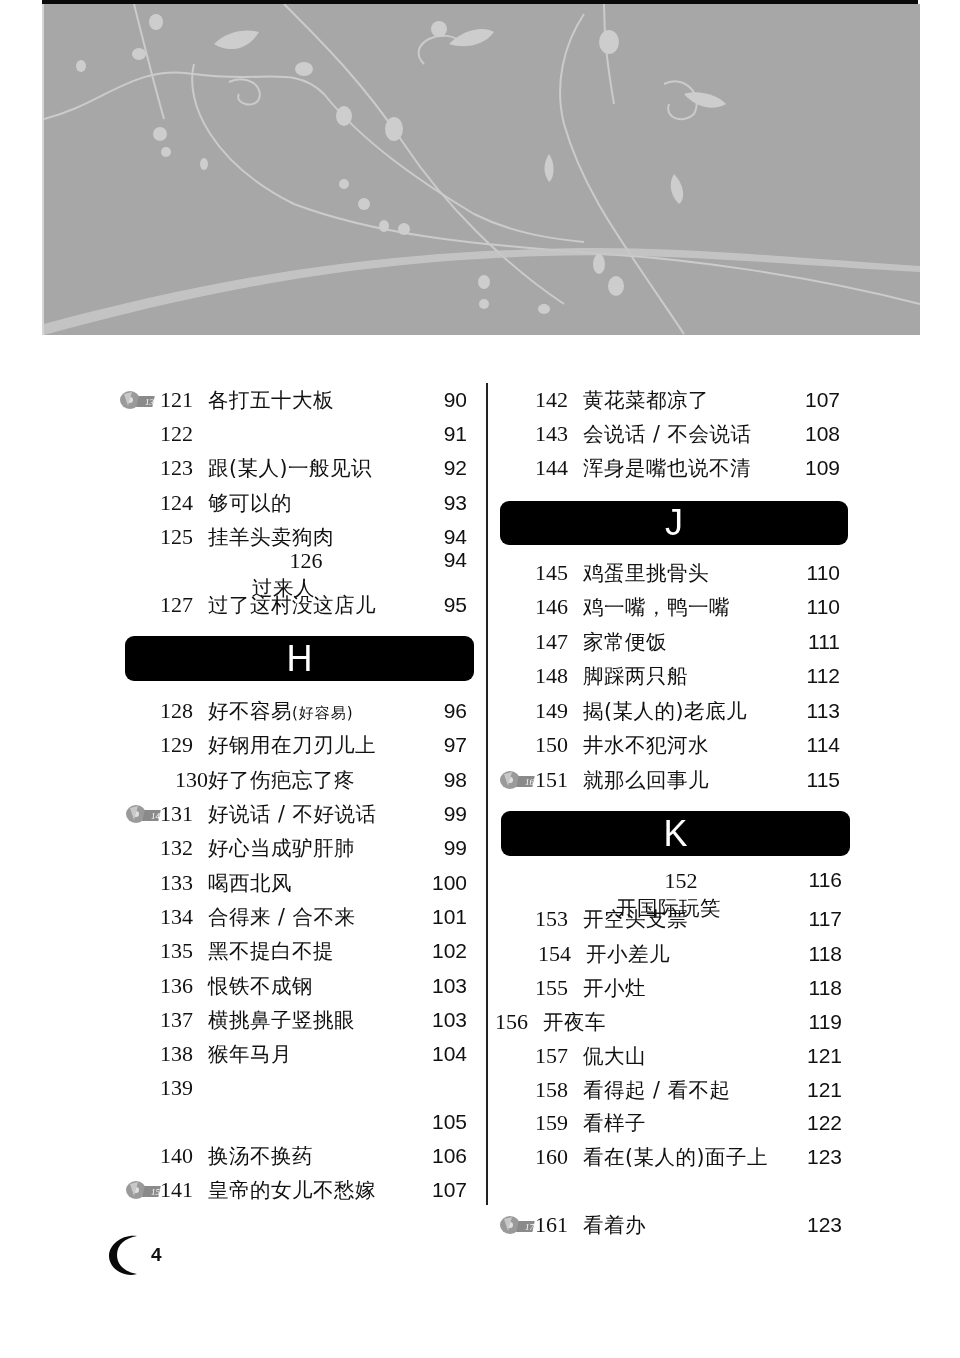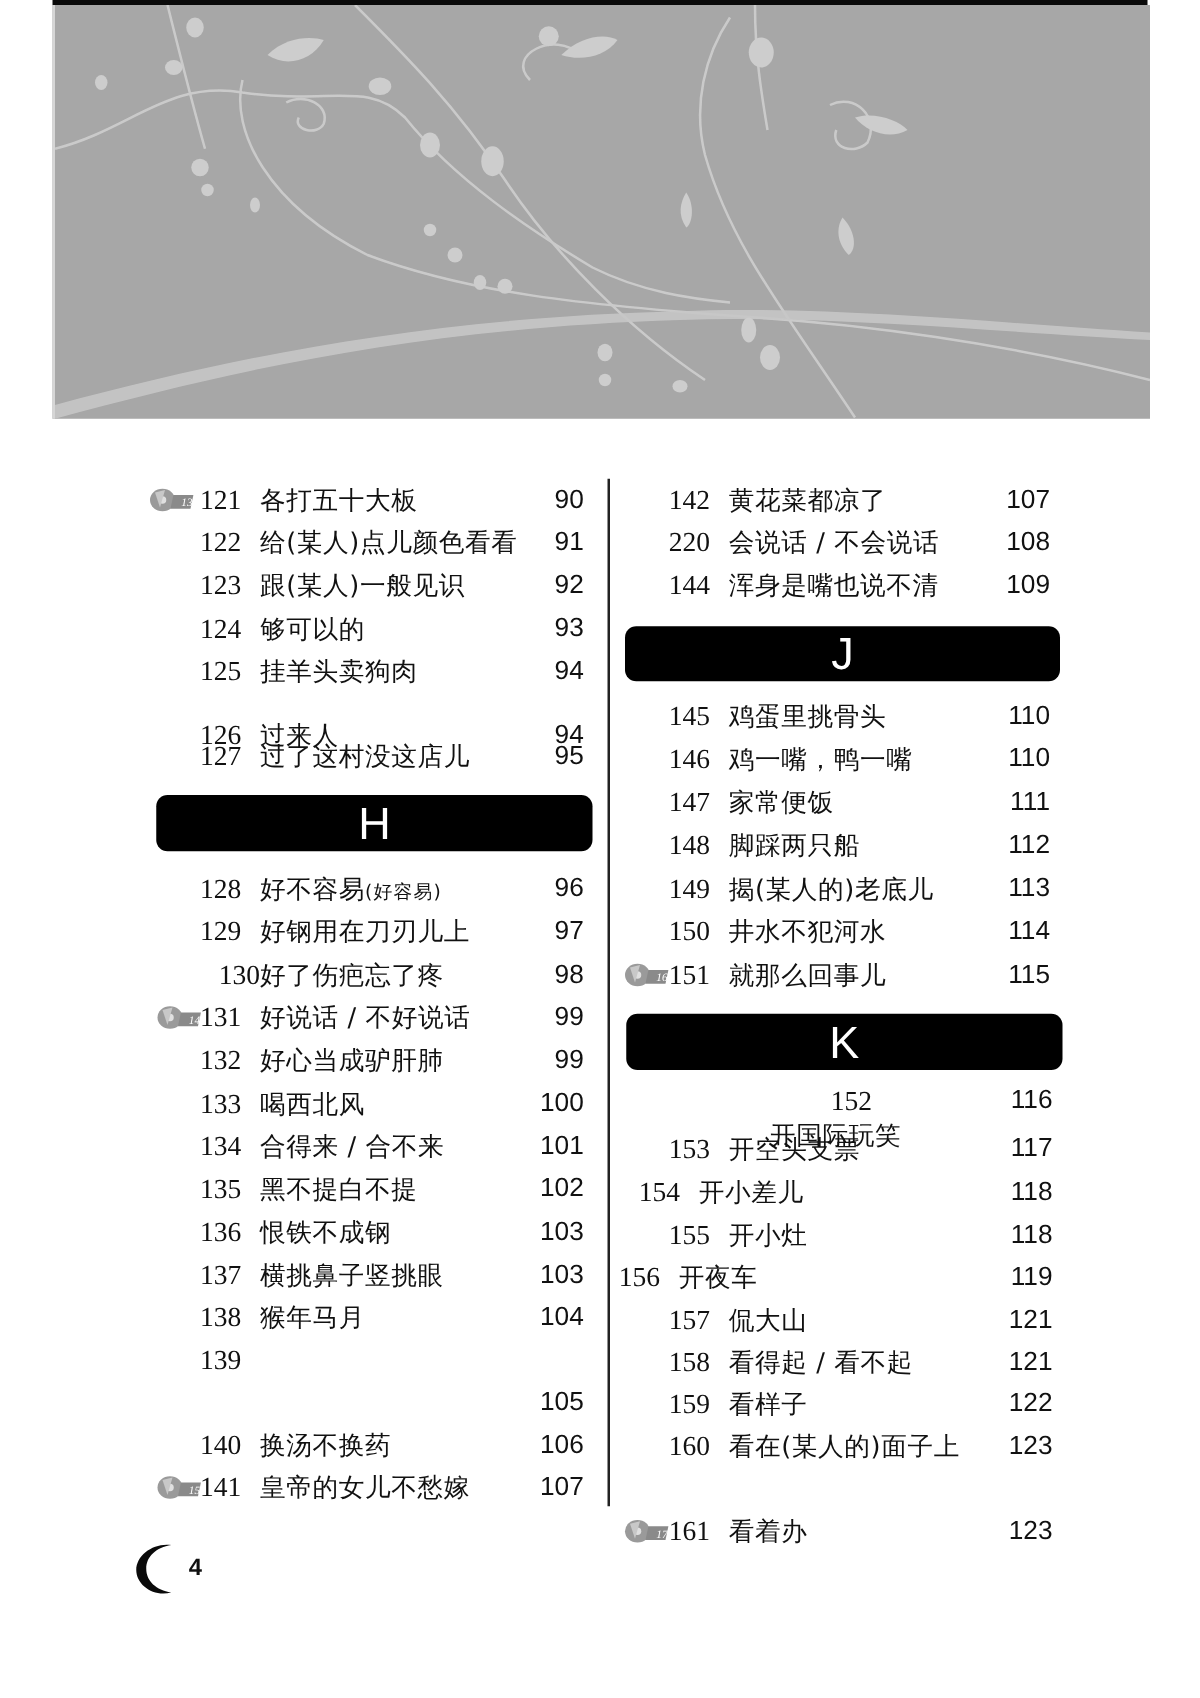--- a/index.html
+++ b/index.html
@@ -99,39 +99,38 @@
       <path d="M6 4 L14 2 L10 16 Z" fill="#c8c8c8"></path>
         <rect x="22" y="6" width="16" height="11" fill="#8a8a8a" transform="skewX(-12)"></rect>
       <text x="27" y="15" font-size="9" fill="#fff" font-style="italic" font-family="Liberation Serif, serif">13</text>
     </svg>
     <span class="num" style="margin-left:60px;">121</span>
     <span class="title">各打五十大板</span>
     <span class="page">90</span>
   </div>
   <div class="row" style="top:34px;width:367px;">
     <span class="num" style="margin-left:60px;">122</span>
-    <span class="title">给(某人)点儿颜色看看</span>
     <span class="page">91</span>
   </div>
   <div class="row" style="top:68px;width:367px;">
     <span class="num" style="margin-left:60px;">123</span>
     <span class="title">跟(某人)一般见识</span>
     <span class="page">92</span>
   </div>
   <div class="row" style="top:103px;width:367px;">
     <span class="num" style="margin-left:60px;">124</span>
     <span class="title">够可以的</span>
     <span class="page">93</span>
   </div>
   <div class="row" style="top:137px;width:367px;">
     <span class="num" style="margin-left:60px;">125</span>
     <span class="title">挂羊头卖狗肉</span>
     <span class="page">94</span>
   </div>
-  <div class="row" style="top:188px;width:367px;">
+  <div class="row" style="top:165px;width:367px;flex-direction:column;">
     <span class="num" style="margin-left:60px;">126</span>
     <span class="title">过来人</span>
     <span class="page">94</span>
   </div>
   <div class="row" style="top:205px;width:367px;">
     <span class="num" style="margin-left:60px;">127</span>
     <span class="title">过了这村没这店儿</span>
     <span class="page">95</span>
   </div>
 
@@ -226,21 +225,21 @@
 
 <div class="divider"></div>
 
 <div class="col col-right">
   <div class="row" style="top:0;width:345px;">
     <span class="num" style="margin-left:40px;">142</span>
     <span class="title">黄花菜都凉了</span>
     <span class="page">107</span>
   </div>
   <div class="row" style="top:34px;width:345px;">
-    <span class="num" style="margin-left:40px;">220</span>
+    <span class="num" style="margin-left:40px;">143</span>
     <span class="title">会说话 / 不会说话</span>
     <span class="page">108</span>
   </div>
   <div class="row" style="top:68px;width:345px;">
     <span class="num" style="margin-left:40px;">144</span>
     <span class="title">浑身是嘴也说不清</span>
     <span class="page">109</span>
   </div>
 
   <div class="section-bar" style="left:5px;top:118px;width:348px;height:44px;">
@@ -298,21 +297,21 @@
     <span class="num" style="margin-left:40px;">152</span>
     <span class="title">开国际玩笑</span>
     <span class="page">116</span>
   </div>
   <div class="row" style="top:519px;width:347px;">
     <span class="num" style="margin-left:40px;">153</span>
     <span class="title">开空头支票</span>
     <span class="page">117</span>
   </div>
   <div class="row" style="top:554px;width:347px;">
-    <span class="num" style="margin-left:16px;">154</span>
+    <span class="num" style="margin-left:43px;">154</span>
     <span class="title">开小差儿</span>
     <span class="page">118</span>
   </div>
   <div class="row" style="top:588px;width:347px;">
     <span class="num" style="margin-left:40px;">155</span>
     <span class="title">开小灶</span>
     <span class="page">118</span>
   </div>
   <div class="row" style="top:622px;width:347px;">
     <span class="num" style="">156</span>

